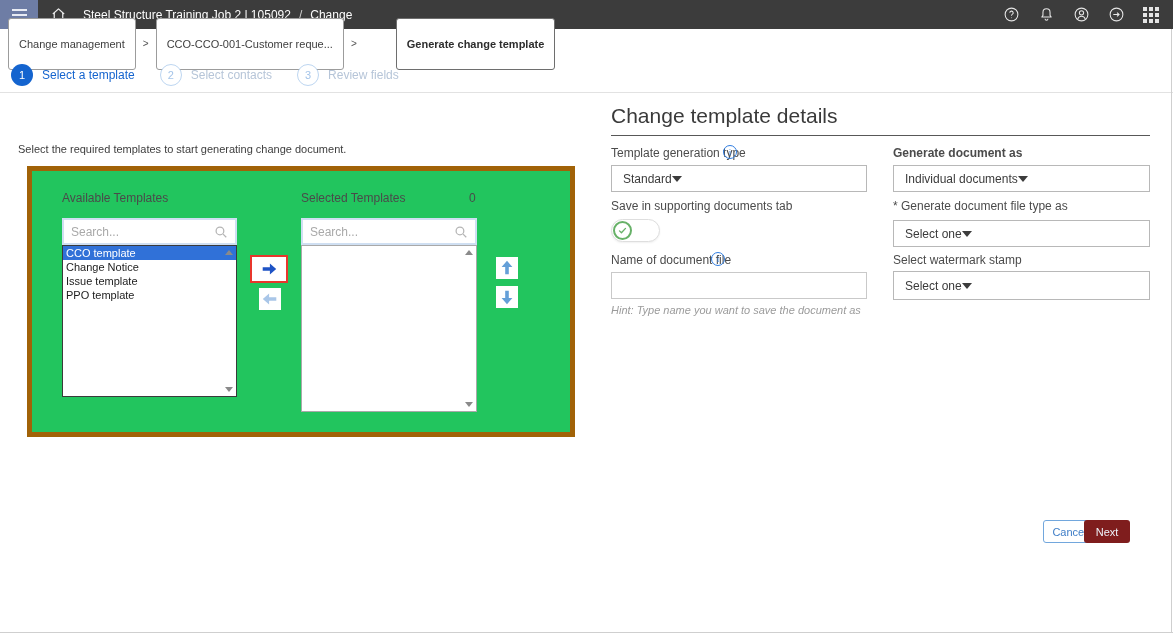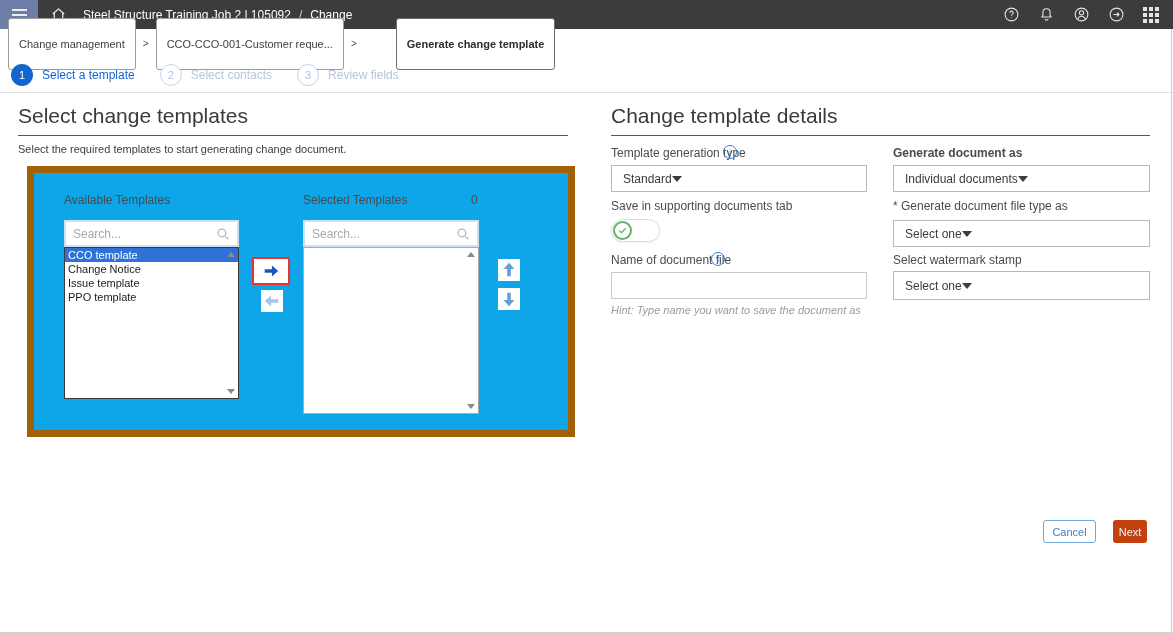--- a/index.html
+++ b/index.html
@@ -37,21 +37,21 @@
   .step.upcoming .step-label { color:#b6c5d8; }
   .step-label { font-size:12px; }
 
   
   .sec-title { position:absolute; font-size:21px; font-weight:400; color:#3a3a3a; padding-bottom:7px; border-bottom:1px solid #585858; }
   .sec-title.left { left:18px; top:104px; width:550px; }
   .sec-title.right { left:611px; top:104px; width:539px; }
   .sec-desc { position:absolute; left:18px; top:143px; font-size:11px; color:#3d3d3d; }
 
   
-  .transfer-box { position:absolute; left:27px; top:166px; width:548px; height:271px; border:7px solid #a16207; background:#0ea5e9; }
+  .transfer-box { position:absolute; left:27px; top:166px; width:548px; height:271px; border:5px solid #a16207; background:#22c55e; }
   .tb-label { position:absolute; font-size:12px; color:#4a4a4a; }
   .search-wrap { position:absolute; height:27px; border:2px solid #cfdff2; background:#fff; display:flex; align-items:center; }
   .search-wrap input { border:none; outline:none; flex:1; font-size:12px; color:#444; padding-left:7px; font-family:"Liberation Sans", sans-serif; min-width:0; }
   .search-wrap input::placeholder { color:#a9a9a9; }
   .search-wrap svg { width:14px; height:14px; margin-right:7px; flex:none; }
   .listbox { position:absolute; background:#fff; overflow:hidden; }
   .listbox.available { border:1px solid #3a3a3a; }
   .listbox.selected-box { border:1px solid #a9a9a9; }
   .list-item { font-size:11px; color:#1c1c1c; line-height:14px; padding:0 3px; white-space:nowrap; cursor:default; }
   .list-item.selected { background:#3071d8; color:#fff; }
@@ -73,21 +73,21 @@
   .caret { width:0; height:0; border-left:5px solid transparent; border-right:5px solid transparent; border-top:6px solid #3c3c3c; }
   .text-input { position:absolute; height:27px; border:1px solid #c9c9c9; background:#fff; font-size:12px; color:#333; padding:0 9px; outline:none; font-family:"Liberation Sans", sans-serif; }
   .hint { position:absolute; font-size:11px; font-style:italic; color:#9b9b9b; }
   .toggle { position:absolute; width:49px; height:23px; border:1px solid #dedede; border-radius:12px; background:#fff; cursor:pointer; box-shadow:0 1px 2px rgba(0,0,0,.06); }
   .toggle-knob { position:absolute; left:1px; top:1px; width:19px; height:19px; border:2px solid #67b168; border-radius:50%; background:#fff; display:flex; align-items:center; justify-content:center; }
   .toggle-knob svg { width:9px; height:9px; }
 
   
   .btn { position:absolute; top:520px; height:23px; border-radius:3px; font-size:11px; font-family:"Liberation Sans", sans-serif; display:flex; align-items:center; justify-content:center; cursor:pointer; }
   .btn-cancel { left:1043px; width:53px; background:#fff; border:1px solid #72a7dd; color:#3f7ec7; }
-  .btn-next { left:1113px; width:34px; background:#c2410c; border:none; color:#eef4fb; }
+  .btn-next { left:1084px; width:46px; background:#7f1d1d; border:none; color:#eef4fb; }
 </style>
 </head>
 <body>
 
 <div class="page">
 
   <div class="topbar">
     <div class="hamburger">
         <i></i>
         <i></i>
@@ -163,21 +163,20 @@
     <div class="step upcoming">
       <span class="step-circle">2</span>
       <span class="step-label">Select contacts</span>
     </div>
     <div class="step upcoming">
       <span class="step-circle">3</span>
       <span class="step-label">Review fields</span>
     </div>
   </div>
 
-  <h1 class="sec-title left">Select change templates</h1>
   <div class="sec-desc">Select the required templates to start generating change document.</div>
 
   <div class="transfer-box">
     <span class="tb-label" style="left:30px; top:20px;">Available Templates</span>
     <span class="tb-label" style="left:269px; top:20px;">Selected Templates</span>
     <span class="tb-label" style="left:437px; top:20px;">0</span>
 
     <div class="search-wrap" style="left:30px; top:47px; width:175px;">
       <input type="text" placeholder="Search..." style="">
       <svg viewBox="0 0 20 20" fill="none" stroke="#b5b5b5" stroke-width="1.8">

